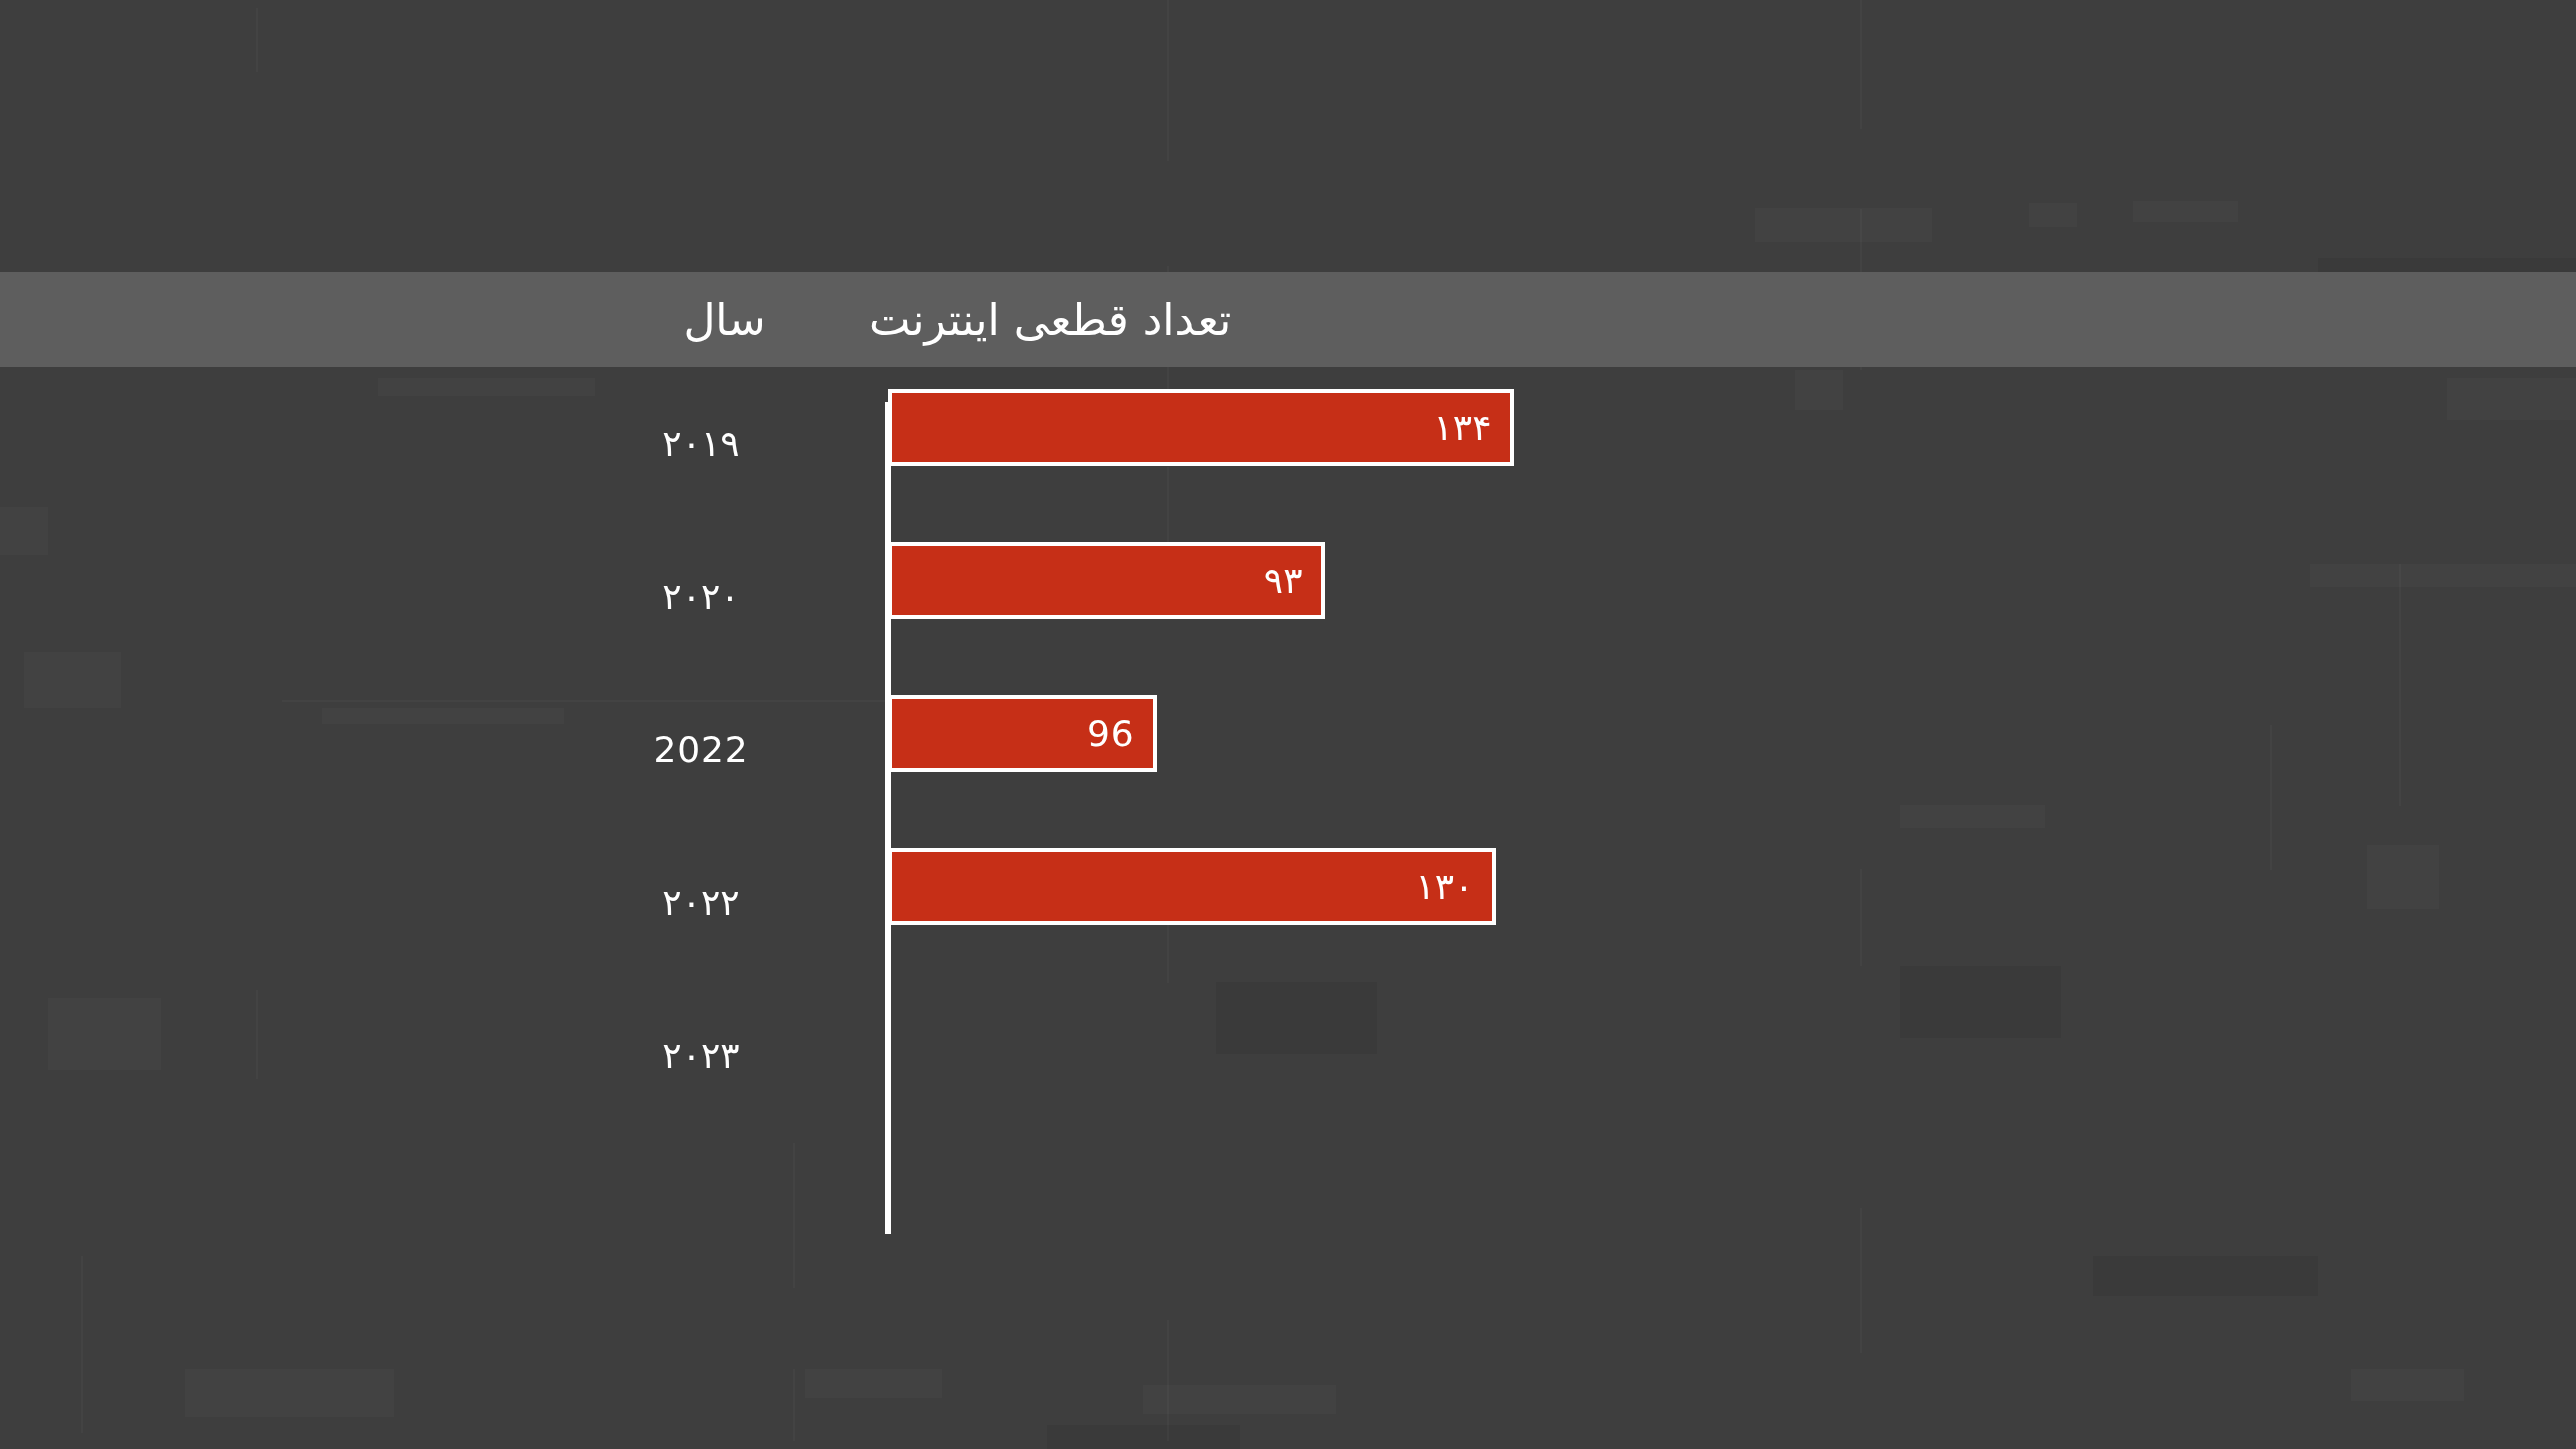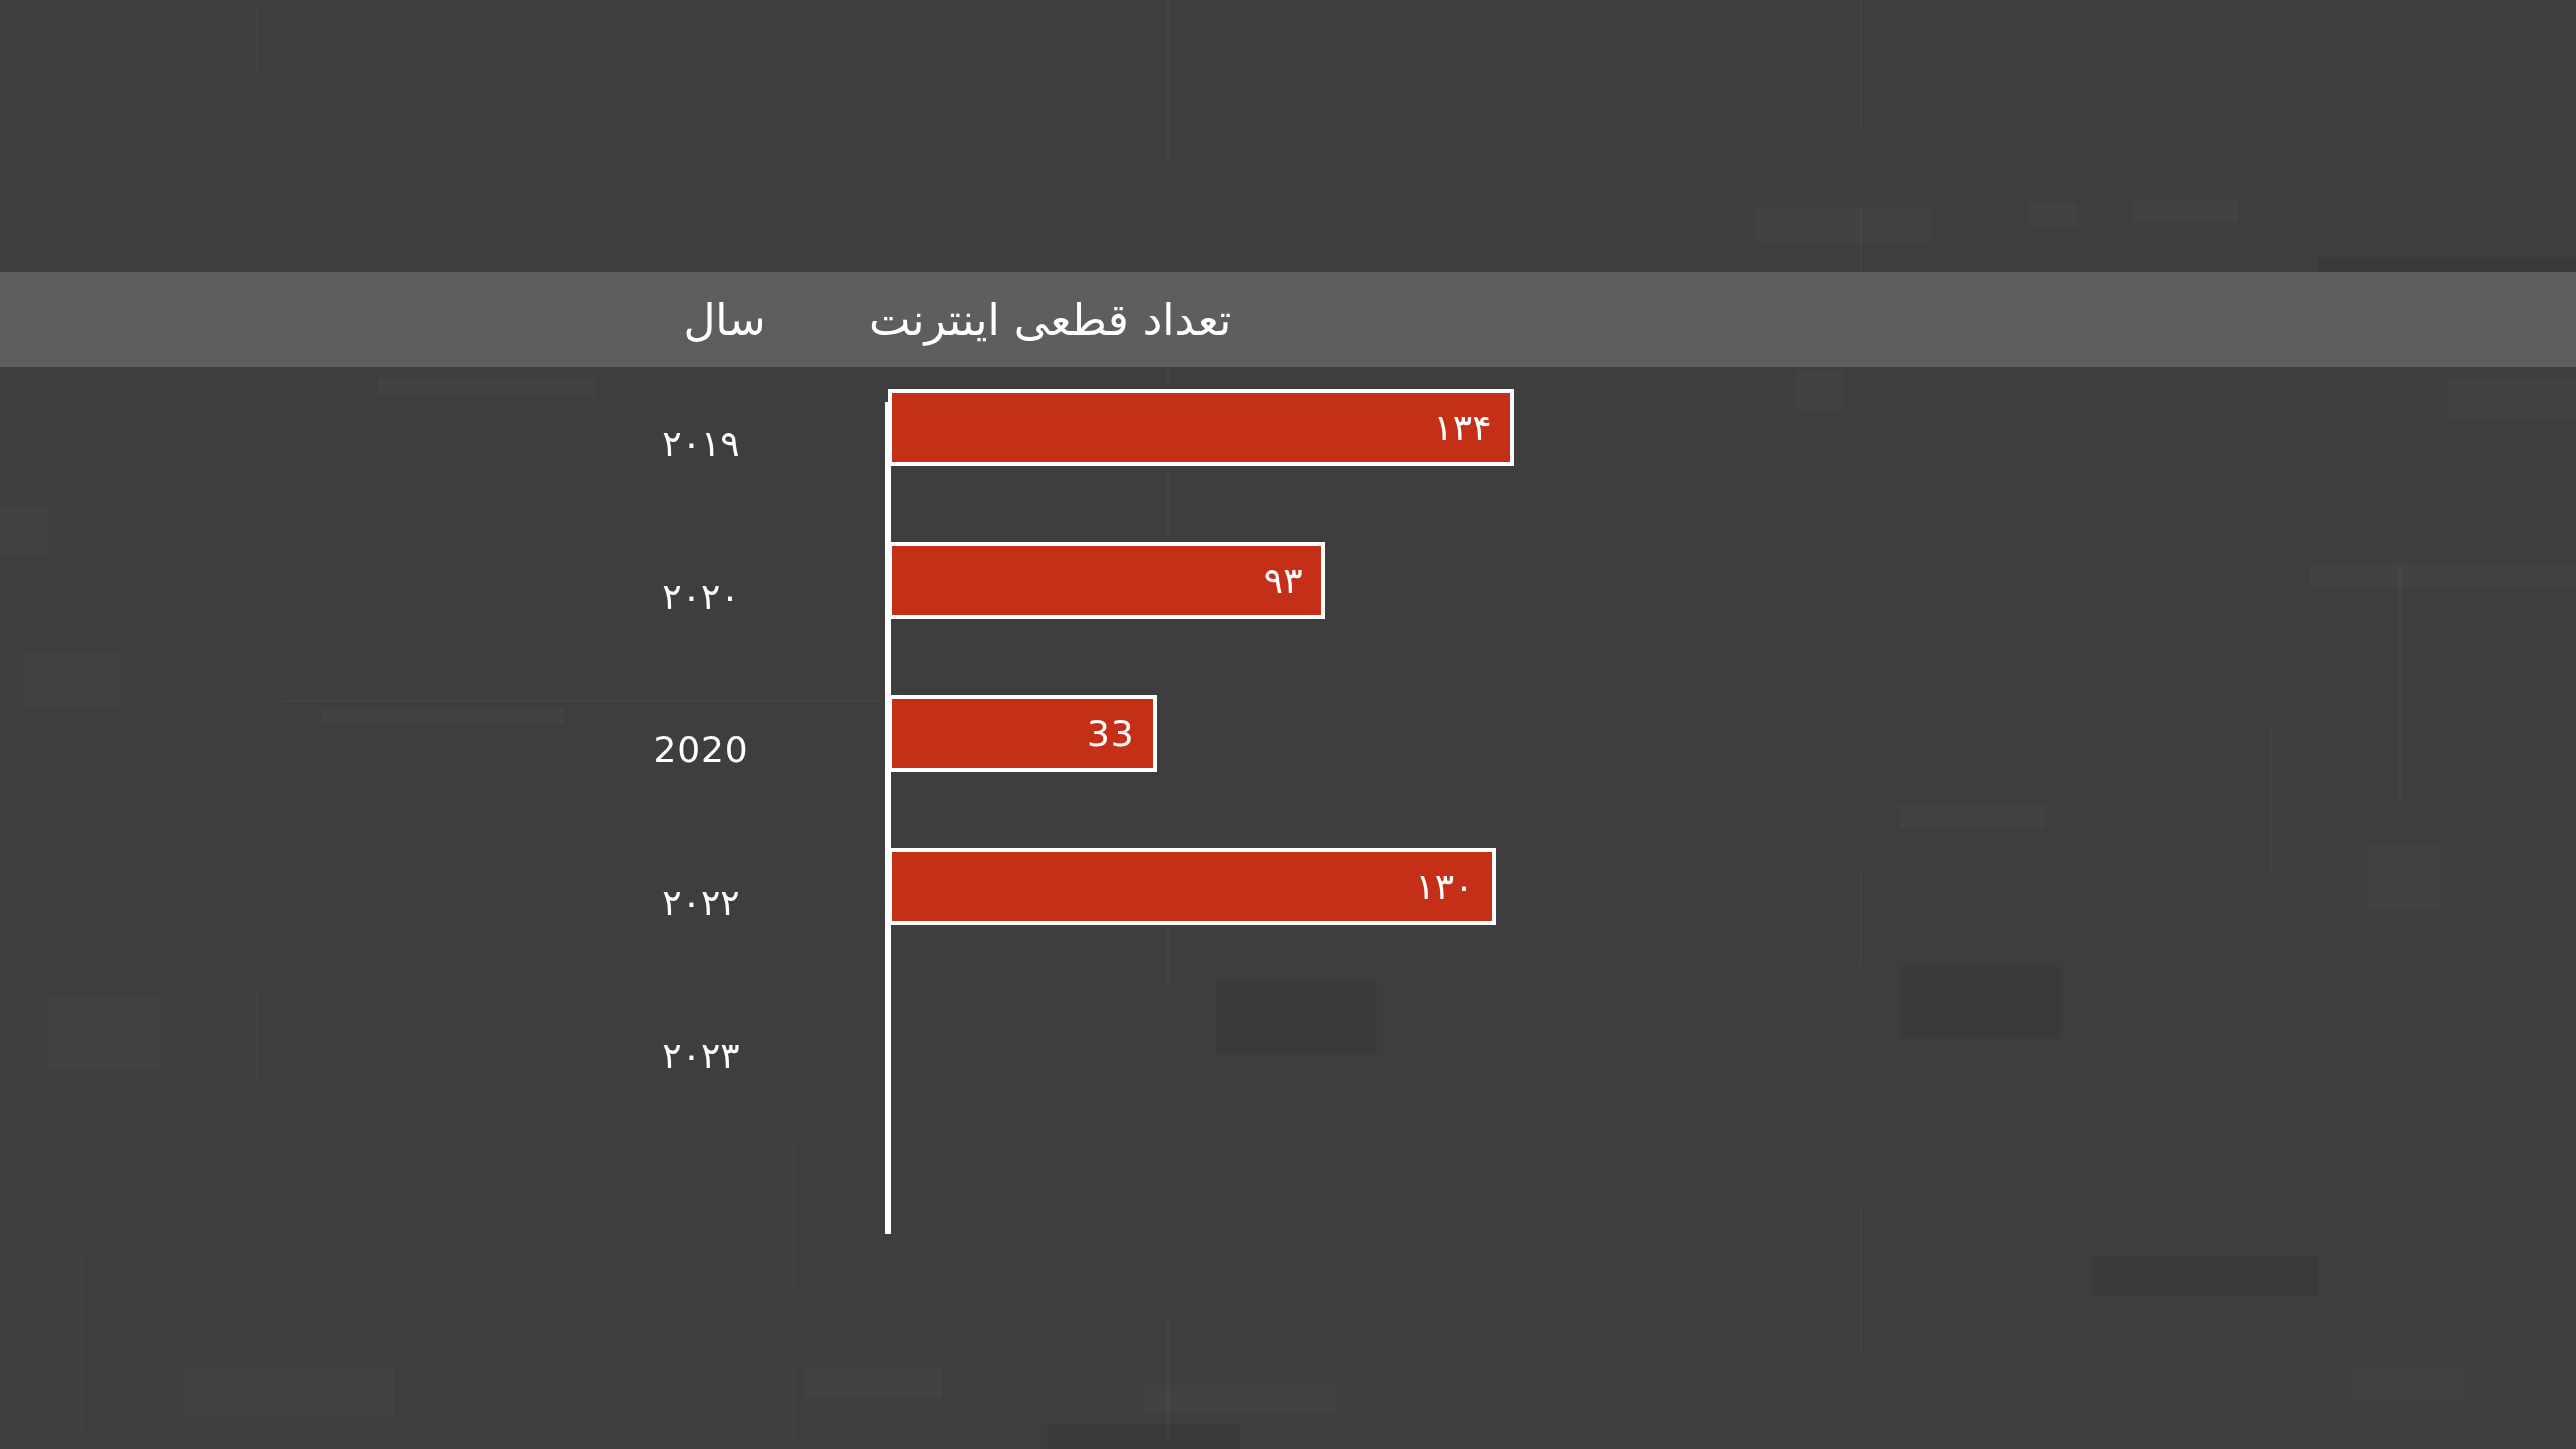--- a/index.html
+++ b/index.html
@@ -202,24 +202,24 @@
 
   <div class="row" style="top:153px;">
     <div class="row-label">۲۰۲۰</div>
     <div class="bar-wrap" style="width:437px;">
       <div class="bar"></div>
       <div class="bar-value">۹۳</div>
     </div>
   </div>
 
   <div class="row" style="top:306px;">
-    <div class="row-label">2020</div>
+    <div class="row-label">2022</div>
     <div class="bar-wrap" style="width:269px;">
       <div class="bar"></div>
-      <div class="bar-value">33</div>
+      <div class="bar-value">96</div>
     </div>
   </div>
 
   <div class="row" style="top:459px;">
     <div class="row-label">۲۰۲۲</div>
     <div class="bar-wrap" style="width:608px;">
       <div class="bar"></div>
       <div class="bar-value">۱۳۰</div>
     </div>
   </div>

